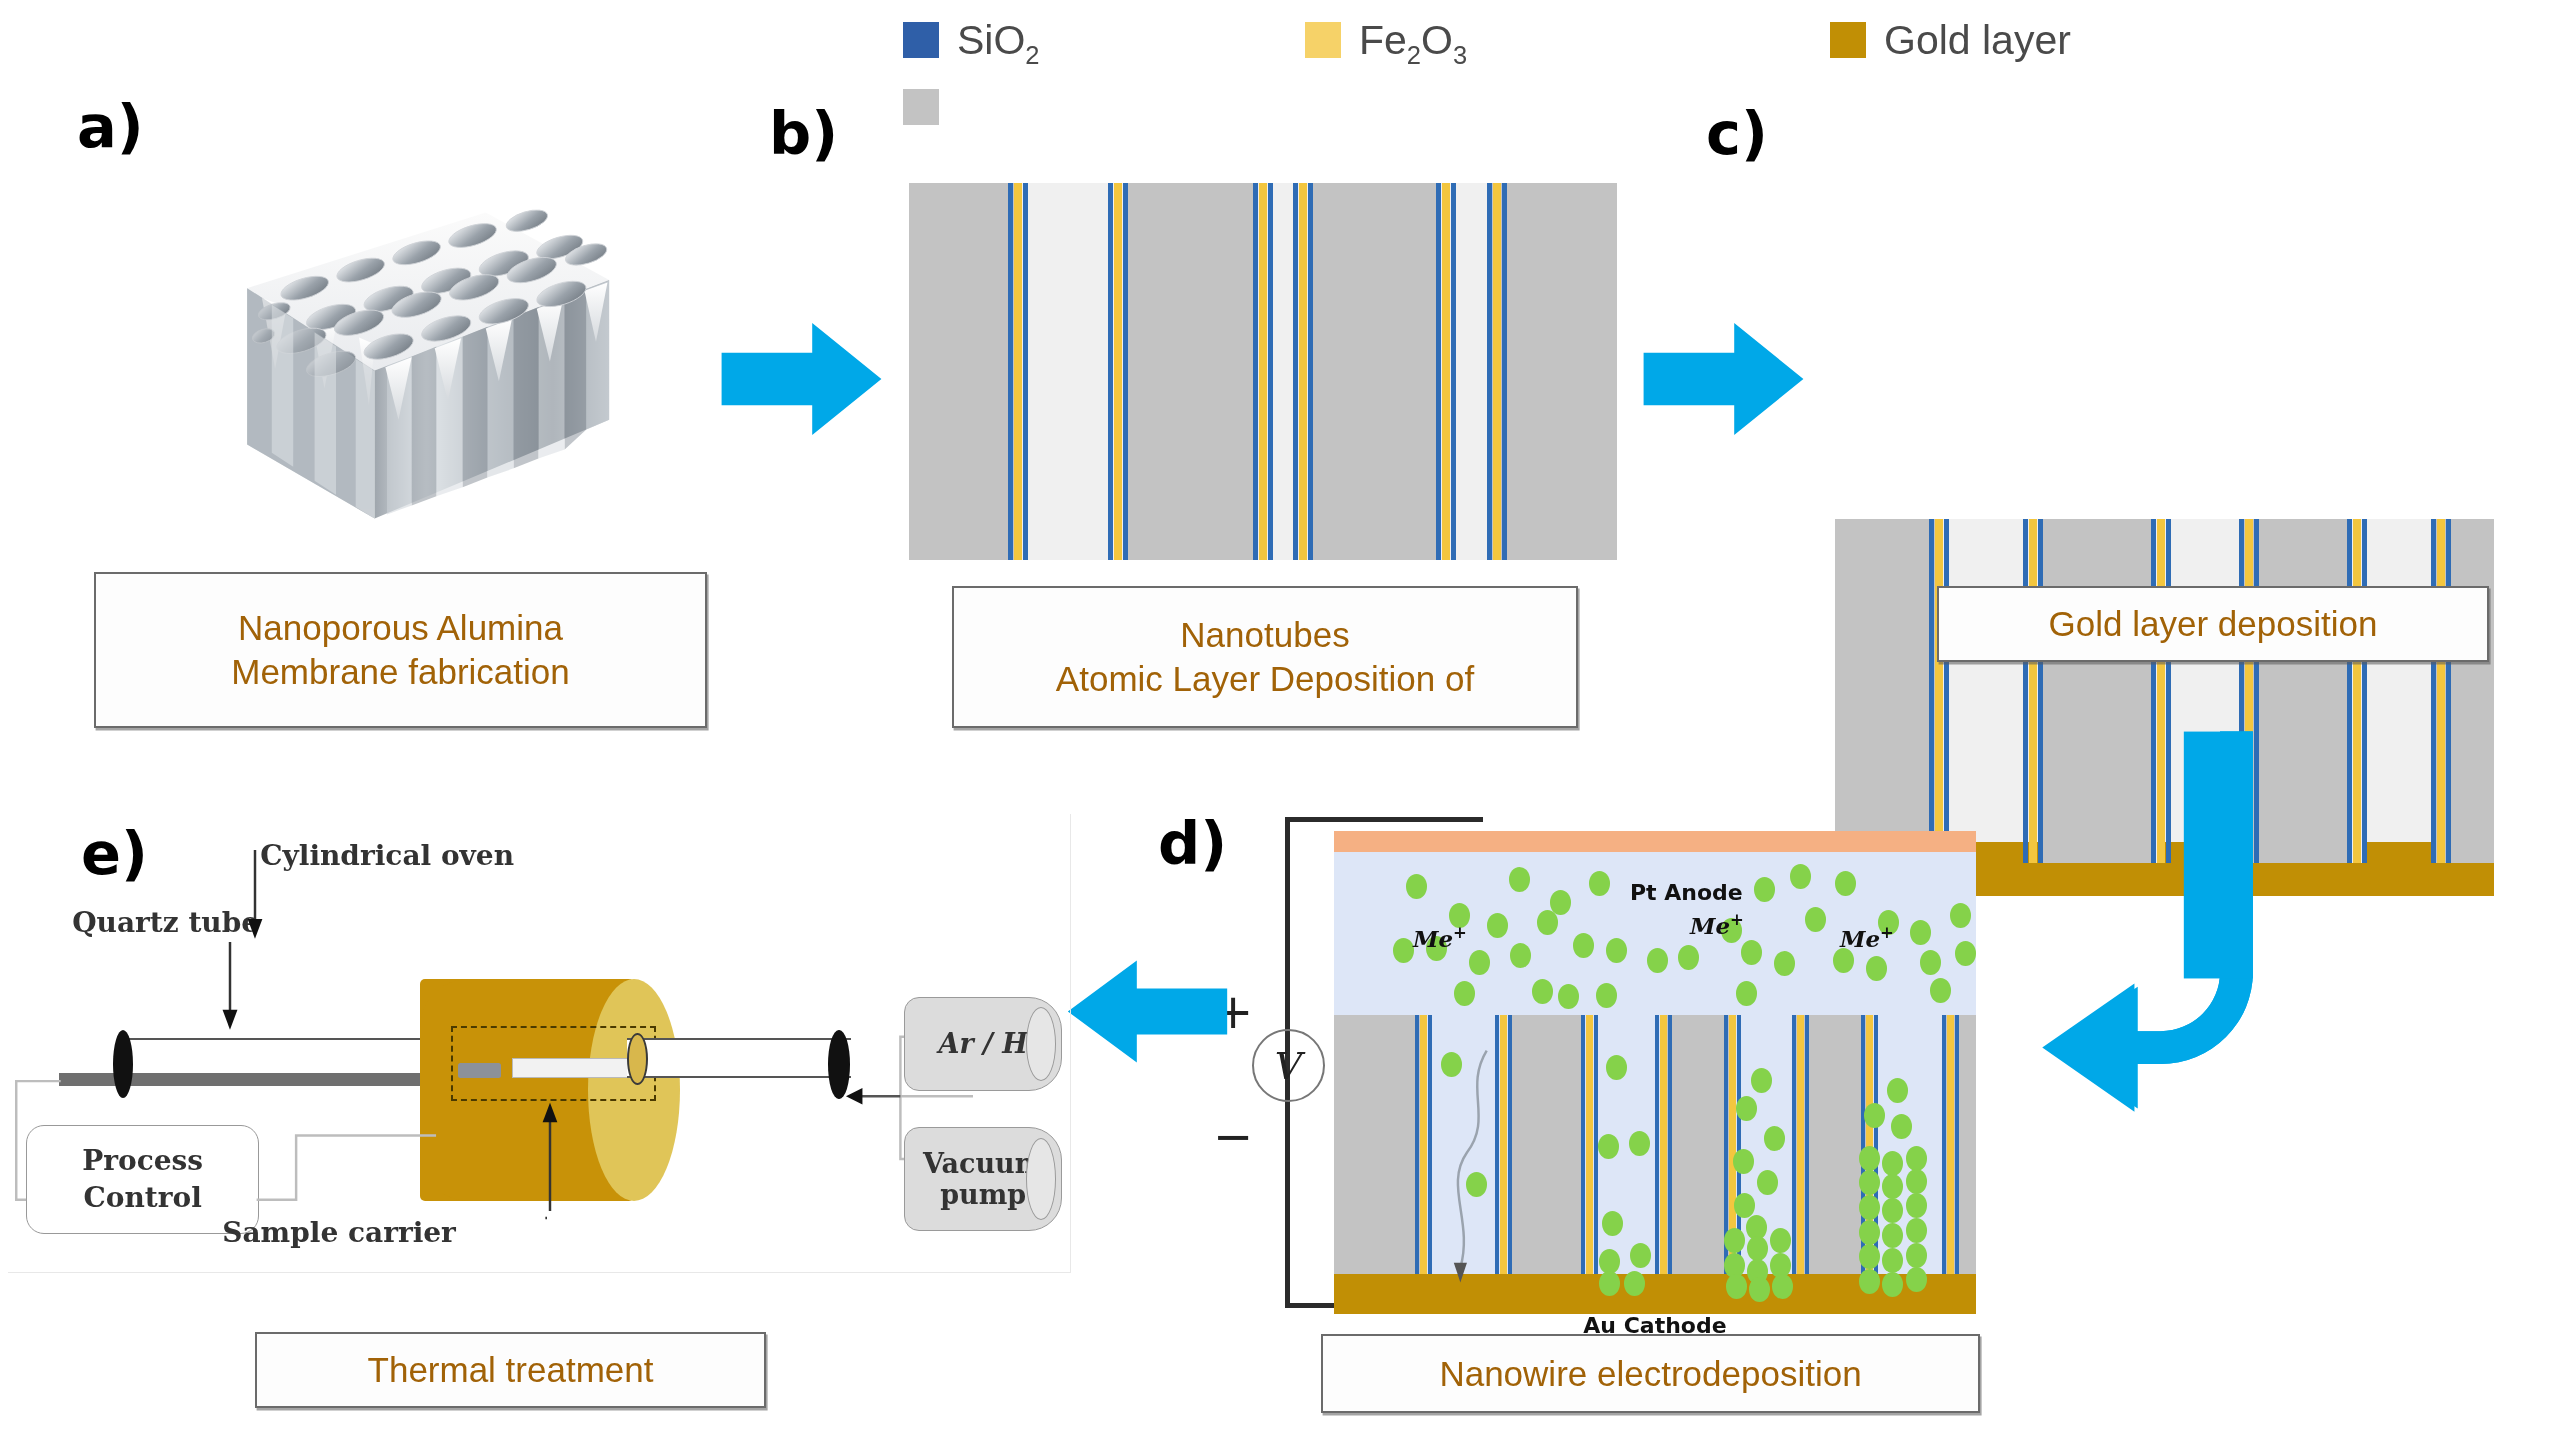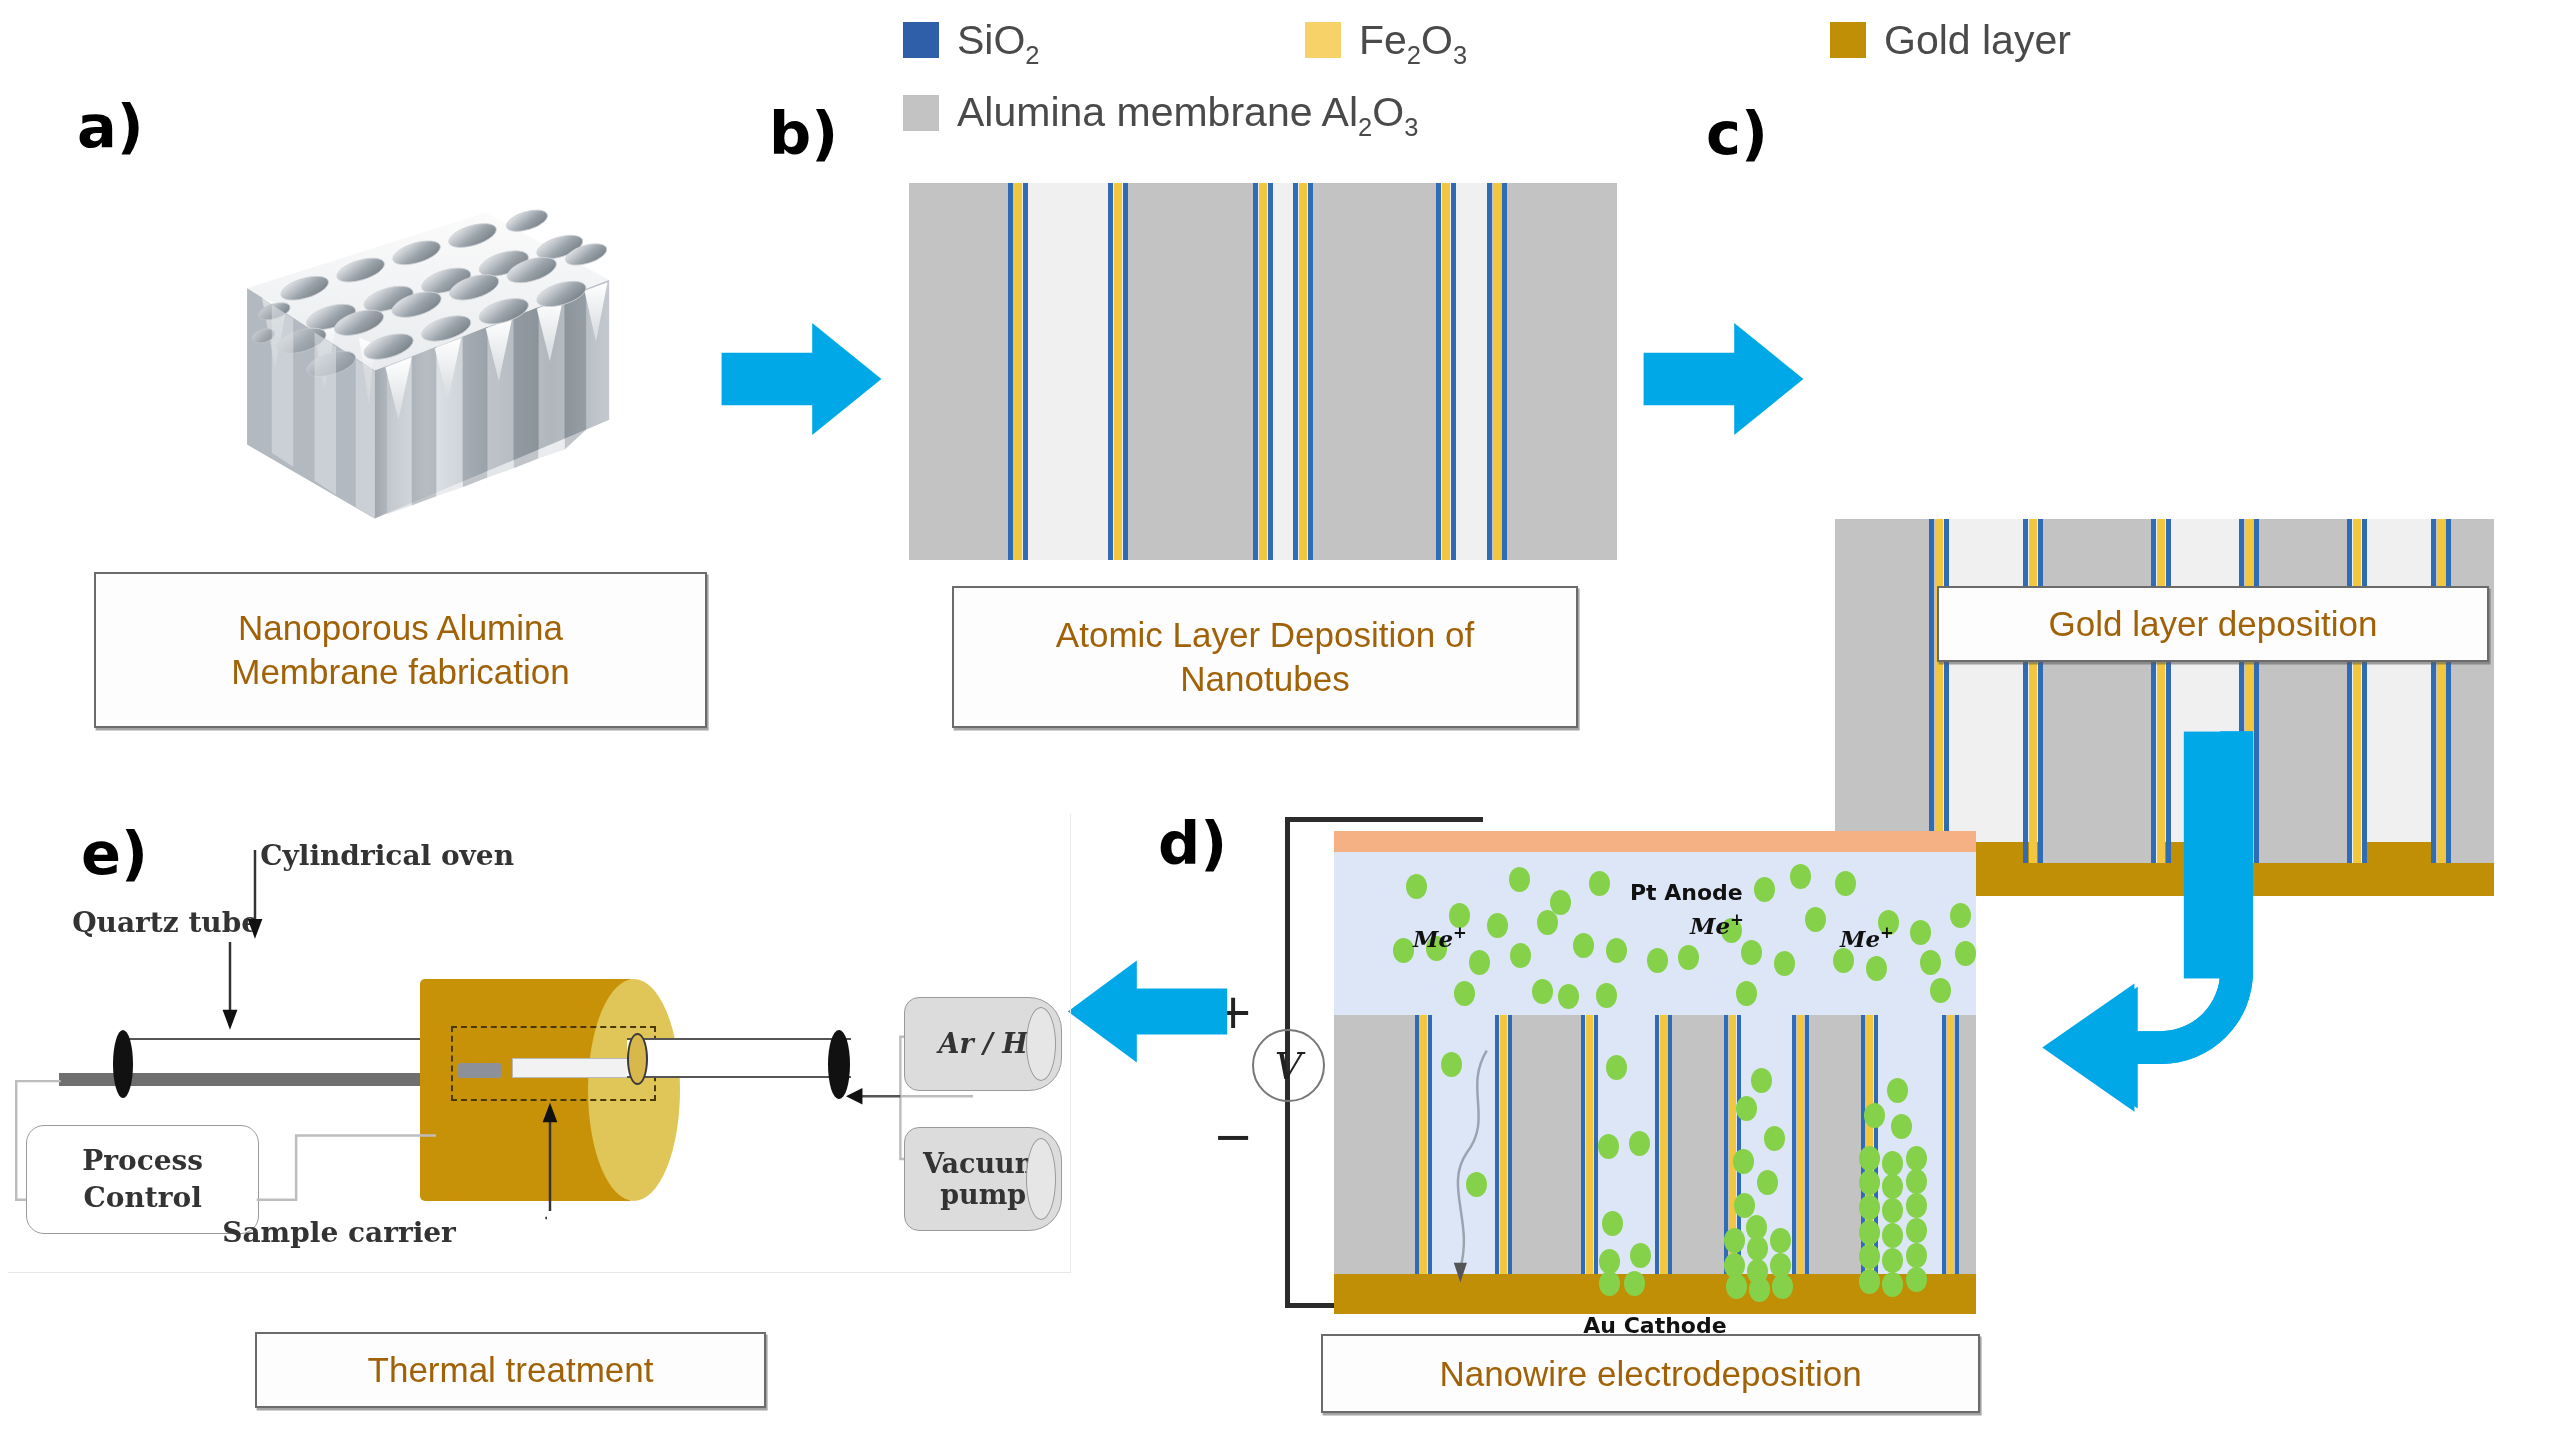--- a/index.html
+++ b/index.html
@@ -104,23 +104,20 @@
   </span>
 </div>
 
 <div class="abs legend-row" style="left:1830px;top:16.5px;">
   <span class="legend-sw" style="background:#c18f05;"></span>
   <span class="legend-label">Gold layer</span>
 </div>
 
 <div class="abs legend-row" style="left:903px;top:89px;">
   <span class="legend-sw" style="background:#c3c3c3;"></span>
-  <span class="legend-label">
-    <span>Alumina membrane Al</span><sub>2</sub><span>O</span><sub>3</sub>
-  </span>
 </div>
 
 <div class="abs panel-letter" style="left:77px;top:97px;">a)</div>
 <div class="abs panel-letter" style="left:769px;top:104px;">b)</div>
 <div class="abs panel-letter" style="left:1706px;top:104px;">c)</div>
 <div class="abs panel-letter" style="left:1158px;top:814px;">d)</div>
 <div class="abs panel-letter" style="left:81px;top:824px;">e)</div>
 
 <div class="abs" style="left:140px;top:173px;width:494px;height:362px;">
   <svg width="494" height="362" viewBox="0 0 600 440" class="arrow-svg">
@@ -264,22 +261,22 @@
   </div>
   <div class="tubewall" style="left:578px;width:21.4px;">
     <div class="tw-blue" style="left:0px; width:5px;"></div>
     <div class="tw-yellow" style="left:5.8px; width:8.2px;"></div>
     <div class="tw-blue" style="left:15px;width:5px;"></div>
   </div>
 </div>
 
 <div class="abs caption-box" style="left:952px;top:586px;width:626px;height:142px;">
   <div>
+    <div>Nanotubes</div>
     <div>Atomic Layer Deposition of</div>
-    <div>Nanotubes</div>
   </div>
 </div>
 
 <div class="abs" style="left:1637px;top:313px;">
   <svg class="arrow-svg" width="173" height="132" viewBox="0 0 210 160">
     <polygon points="8,48 118,48 118,12 202,80 118,148 118,112 8,112" fill="#00a8e8"></polygon>
   </svg>
 </div>
 
 <div class="abs membrane" style="left:1835px;top:142px;width:659px;height:412px;">

